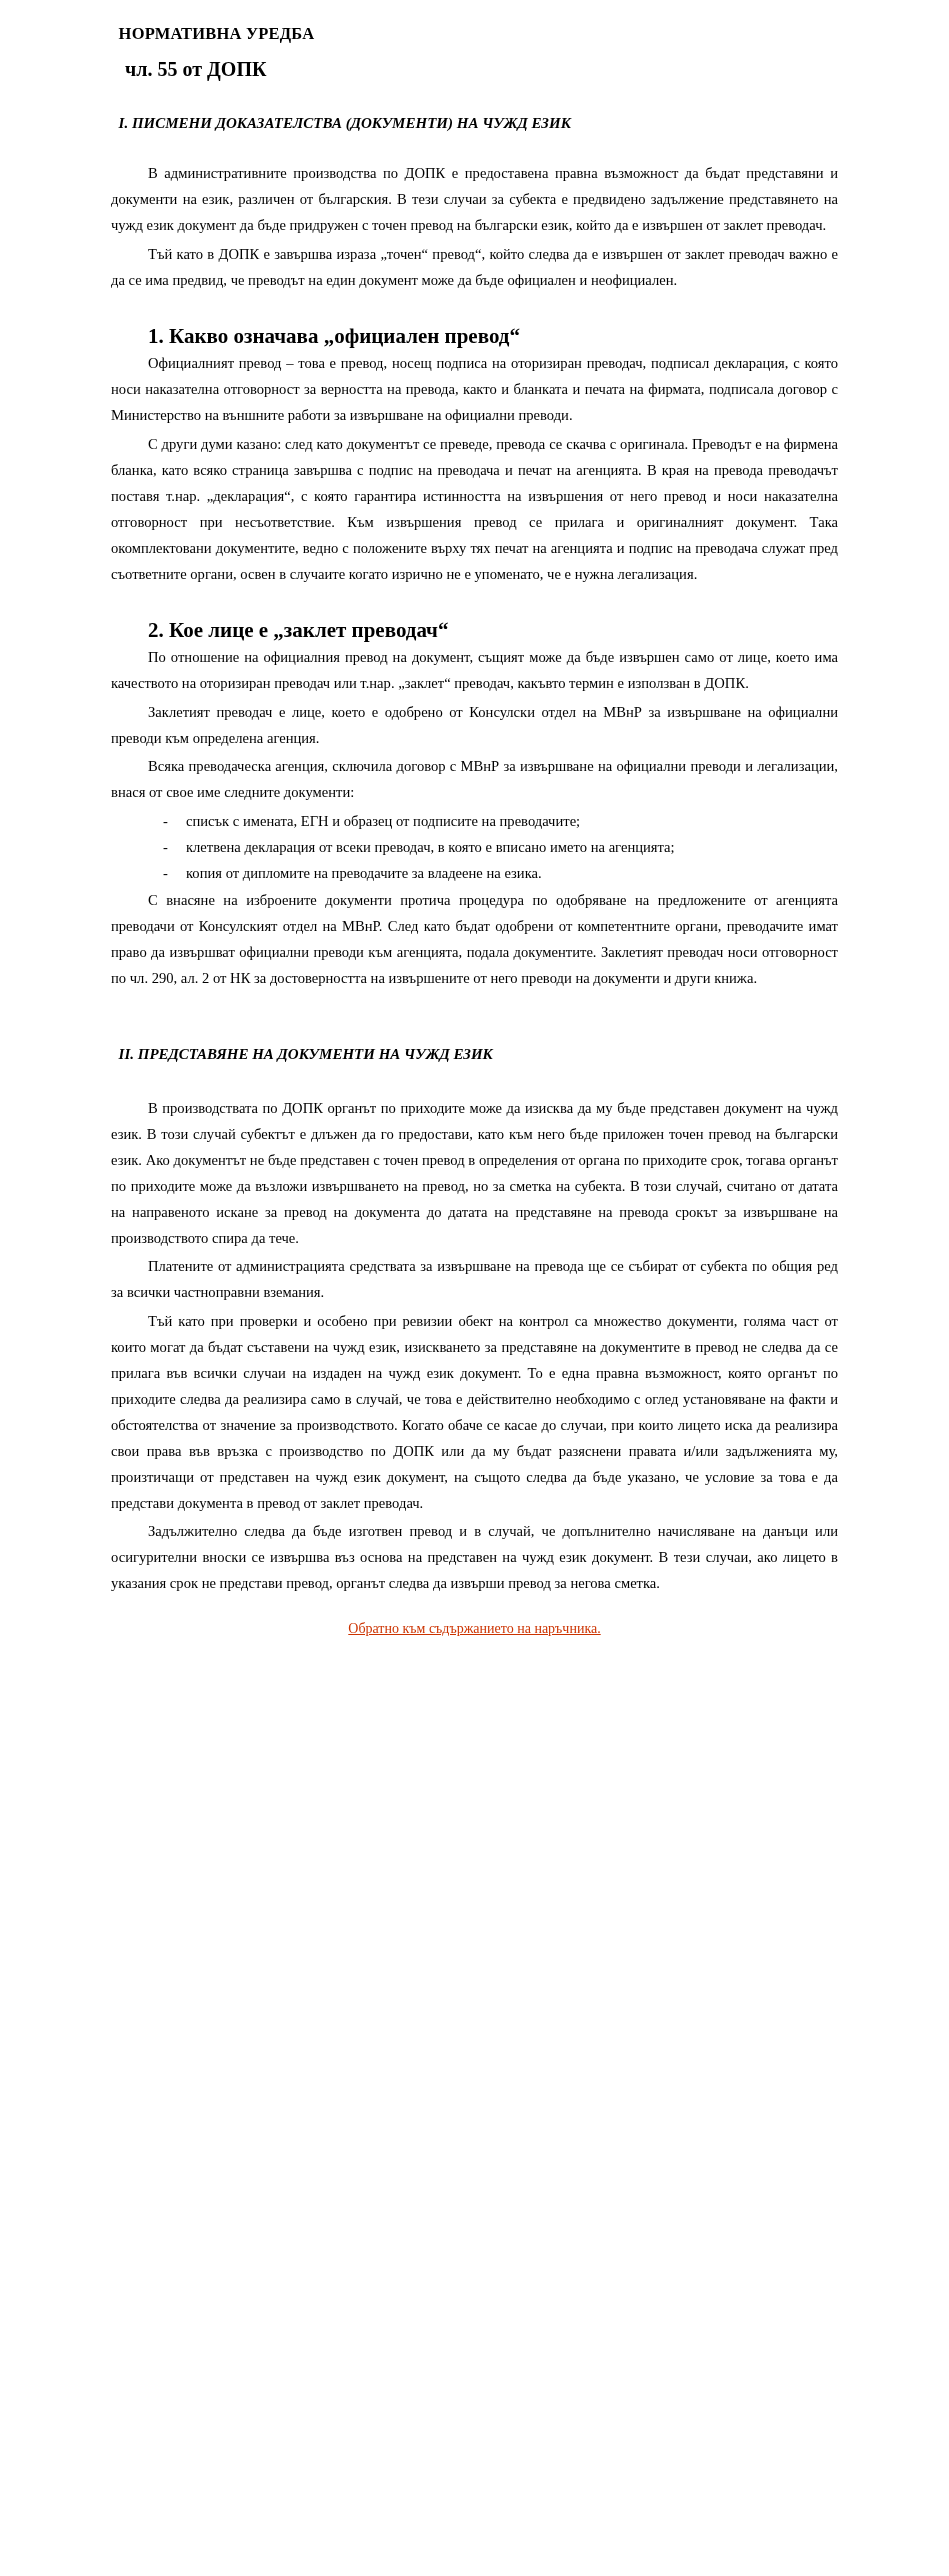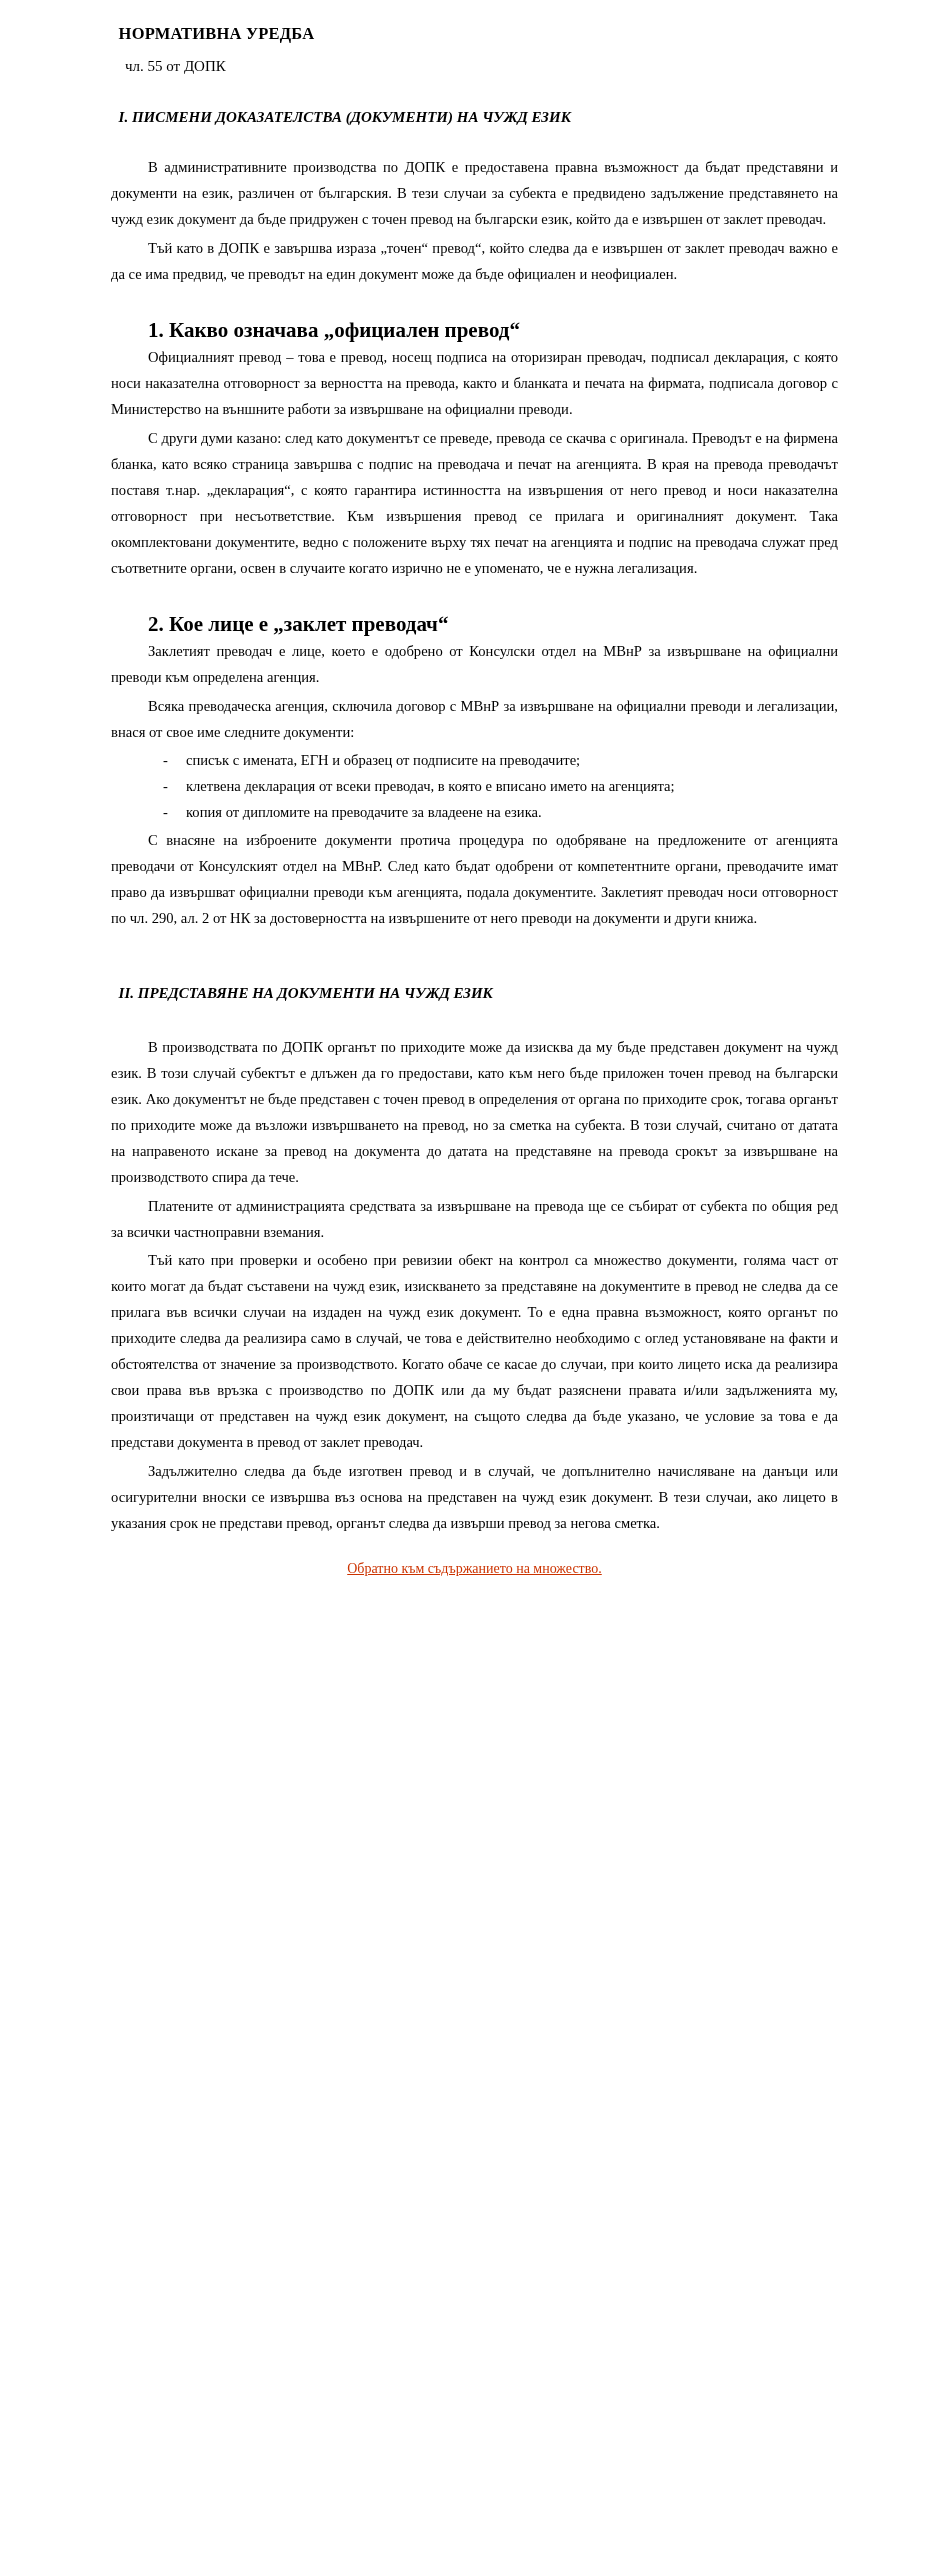--- a/index.html
+++ b/index.html
@@ -19,22 +19,22 @@
     padding: 24px 111px 25px 111px;
   }
   .doc-title {
     font-size: 16.5px;
     font-weight: bold;
     letter-spacing: 0.2px;
     margin: 0 0 14px 0;
     padding-left: 7.6px;
   }
   .doc-subtitle {
-    font-size: 15px;
-    font-weight: normal;
+    font-size: 20px;
+    font-weight: bold;
     margin: 0 0 34px 0;
     padding-left: 14px;
   }
   .section-heading {
     font-size: 15px;
     font-weight: bold;
     margin: 0 0 28px 0;
     padding-left: 7.6px;
     font-style: italic;
   }
@@ -103,20 +103,21 @@
 
   <div class="spacer-sm"></div>
 
   <h4 class="sub-heading">1. Какво означава „официален превод“</h4>
   <p class="para">Официалният превод – това е превод, носещ подписа на оторизиран преводач, подписал декларация, с която носи наказателна отговорност за верността на превода, както и бланката и печата на фирмата, подписала договор с Министерство на външните работи за извършване на официални преводи.</p>
   <p class="para">С други думи казано: след като документът се преведе, превода се скачва с оригинала. Преводът е на фирмена бланка, като всяко страница завършва с подпис на преводача и печат на агенцията. В края на превода преводачът поставя т.нар. „декларация“, с която гарантира истинността на извършения от него превод и носи наказателна отговорност при несъответствие. Към извършения превод се прилага и оригиналният документ. Така окомплектовани документите, ведно с положените върху тях печат на агенцията и подпис на преводача служат пред съответните органи, освен в случаите когато изрично не е упоменато, че е нужна легализация.</p>
 
   <div class="spacer-sm"></div>
 
   <h4 class="sub-heading">2. Кое лице е „заклет преводач“</h4>
+  <p class="para">По отношение на официалния превод на документ, същият може да бъде извършен само от лице, което има качеството на оторизиран преводач или т.нар. „заклет“ преводач, какъвто термин е използван в ДОПК.</p>
   <p class="para">Заклетият преводач е лице, което е одобрено от Консулски отдел на МВнР за извършване на официални преводи към определена агенция.</p>
   <p class="para">Всяка преводаческа агенция, сключила договор с МВнР за извършване на официални преводи и легализации, внася от свое име следните документи:</p>
 
   <ul class="dashlist">
     <li><span class="dash">-</span><span>списък с имената, ЕГН и образец от подписите на преводачите;</span></li>
     <li><span class="dash">-</span><span>клетвена декларация от всеки преводач, в която е вписано името на агенцията;</span></li>
     <li><span class="dash">-</span><span>копия от дипломите на преводачите за владеене на езика.</span></li>
   </ul>
 
   <p class="para">С внасяне на изброените документи протича процедура по одобряване на предложените от агенцията преводачи от Консулският отдел на МВнР. След като бъдат одобрени от компетентните органи, преводачите имат право да извършват официални преводи към агенцията, подала документите. Заклетият преводач носи отговорност по чл. 290, ал. 2 от НК за достоверността на извършените от него преводи на документи и други книжа.</p>
@@ -124,17 +125,17 @@
   <div class="spacer-md"></div>
 
   <h3 class="section-heading second">II. ПРЕДСТАВЯНЕ НА ДОКУМЕНТИ НА ЧУЖД ЕЗИК</h3>
 
   <p class="para">В производствата по ДОПК органът по приходите може да изисква да му бъде представен документ на чужд език. В този случай субектът е длъжен да го предостави, като към него бъде приложен точен превод на български език. Ако документът не бъде представен с точен превод в определения от органа по приходите срок, тогава органът по приходите може да възложи извършването на превод, но за сметка на субекта. В този случай, считано от датата на направеното искане за превод на документа до датата на представяне на превода срокът за извършване на производството спира да тече.</p>
   <p class="para">Платените от администрацията средствата за извършване на превода ще се събират от субекта по общия ред за всички частноправни вземания.</p>
   <p class="para">Тъй като при проверки и особено при ревизии обект на контрол са множество документи, голяма част от които могат да бъдат съставени на чужд език, изискването за представяне на документите в превод не следва да се прилага във всички случаи на издаден на чужд език документ. То е една правна възможност, която органът по приходите следва да реализира само в случай, че това е действително необходимо с оглед установяване на факти и обстоятелства от значение за производството. Когато обаче се касае до случаи, при които лицето иска да реализира свои права във връзка с производство по ДОПК или да му бъдат разяснени правата и/или задълженията му, произтичащи от представен на чужд език документ, на същото следва да бъде указано, че условие за това е да представи документа в превод от заклет преводач.</p>
   <p class="para">Задължително следва да бъде изготвен превод и в случай, че допълнително начисляване на данъци или осигурителни вноски се извършва въз основа на представен на чужд език документ. В тези случаи, ако лицето в указания срок не представи превод, органът следва да извърши превод за негова сметка.</p>
 
   <div class="footer-link">
-    <a href="#">Обратно към съдържанието на множество.</a>
+    <a href="#">Обратно към съдържанието на наръчника.</a>
   </div>
 
 </div>
 
 
 </body></html>

